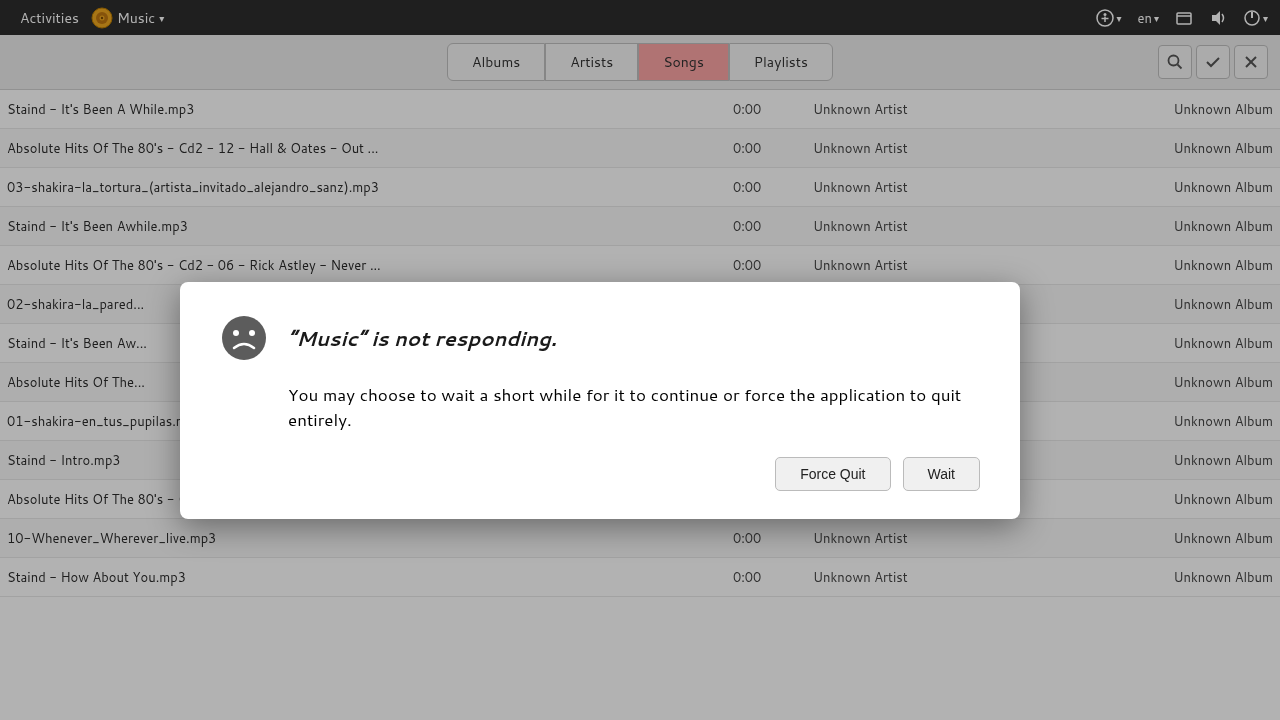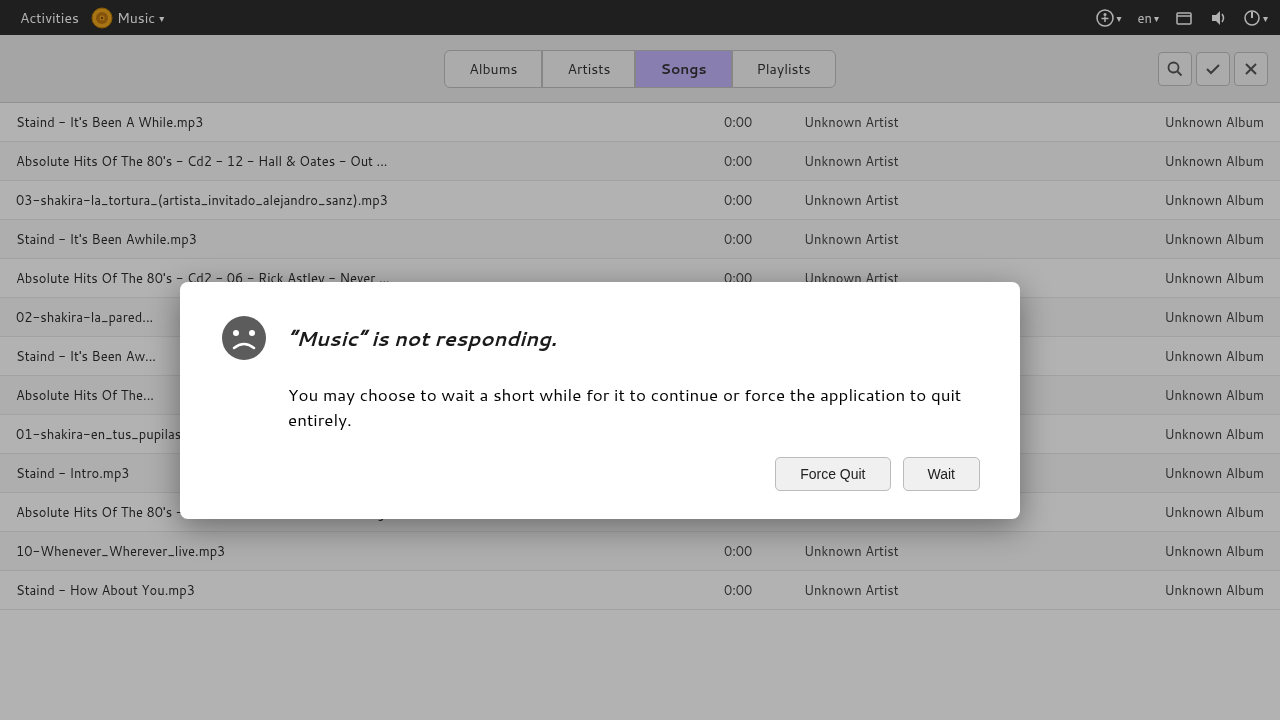--- a/index.html
+++ b/index.html
@@ -86,21 +86,21 @@
       width: 18px;
       height: 18px;
       display: flex;
       align-items: center;
       justify-content: center;
     }
 
     
     .navbar {
       background: #ededed;
-      height: 68px;
+      height: 55px;
       display: flex;
       align-items: center;
       justify-content: space-between;
       padding: 0 12px;
       border-bottom: 1px solid #d0d0d0;
     }
 
     .nav-tabs {
       display: flex;
       align-items: center;
@@ -118,22 +118,22 @@
 
     .nav-tab:first-child {
       border-radius: 6px 0 0 6px;
     }
 
     .nav-tab:last-child {
       border-radius: 0 6px 6px 0;
     }
 
     .nav-tab.active {
-      background: #c4b5fd;
-      font-weight: 700;
+      background: #fca5a5;
+      font-weight: 400;
     }
 
     .nav-actions {
       display: flex;
       align-items: center;
       gap: 4px;
     }
 
     .nav-btn {
       width: 34px;
@@ -152,21 +152,21 @@
     
     .songs-list {
       background: white;
       overflow-y: auto;
       height: calc(720px - 35px - 55px);
     }
 
     .song-row {
       display: flex;
       align-items: center;
-      padding: 10px 16px;
+      padding: 10px 7px;
       border-bottom: 1px solid #e8e8e8;
       font-size: 13px;
       color: #2c2c2c;
     }
 
     .song-row:nth-child(even) {
       background: #fafafa;
     }
 
     .song-title {

